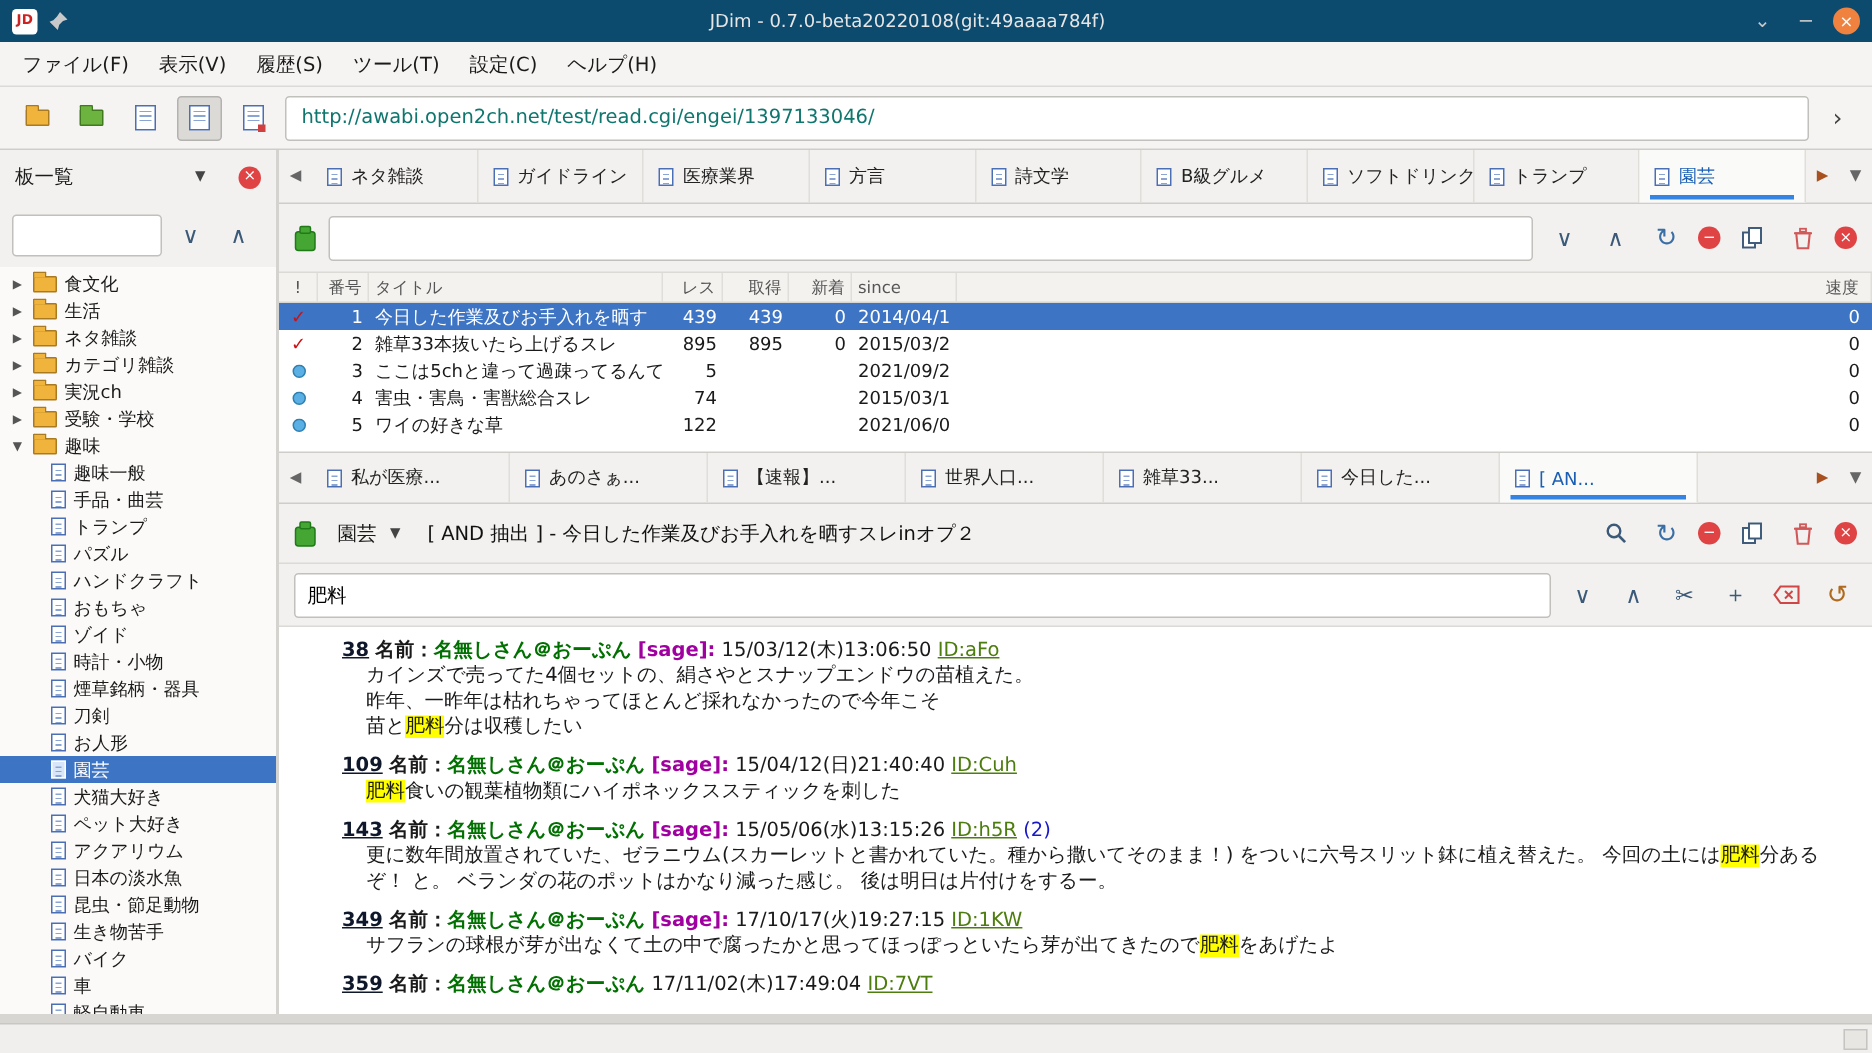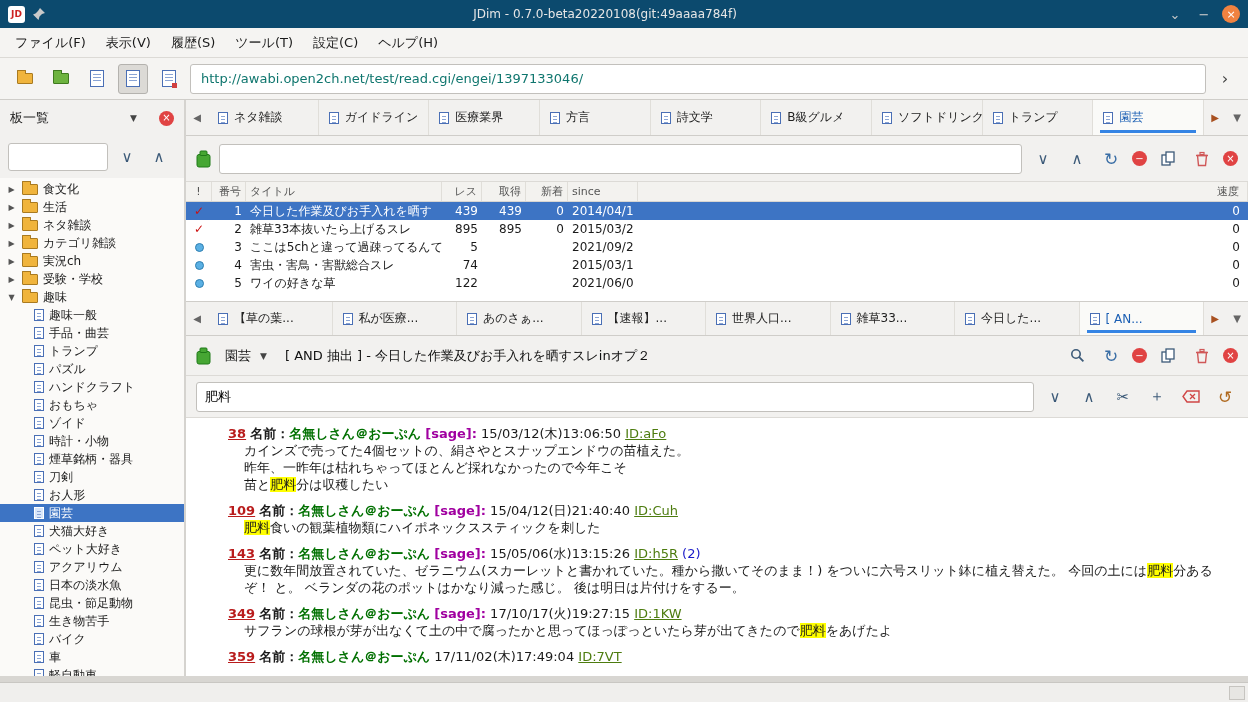--- a/index.html
+++ b/index.html
@@ -95,21 +95,21 @@
 .c-since{width:70px;}
 .c-last{width:74px;margin-top:38px;}
 .c-spacer{flex:1 1 auto;border-right:none !important;}
 .c-speed{width:48px;justify-content:flex-end;padding-right:8px;}
 .mark-check{color:#c11;font-weight:bold;font-size:12px;}
 .mark-circle{width:9px;height:9px;border-radius:50%;background:#5ab0e4;border:1px solid #2f7fb0;display:inline-block;}
 
 
 .posts{flex:1;background:#fff;overflow:hidden;padding:7px 12px 0 42px;font-size:13px;line-height:17px;min-height:0;}
 .post{margin-bottom:9px;}
-.post-num{color:#b91c1c;text-decoration:underline;font-weight:bold;}
+.post-num{color:#0f172a;text-decoration:underline;font-weight:bold;}
 .post-name-label{font-weight:bold;}
 .post-name{color:var(--name_green,#007000);font-weight:bold;}
 .post-mail{color:var(--mail_purple,#a000a0);font-weight:bold;}
 .post-id{color:#4d7c0f;text-decoration:underline;}
 .post-count{color:#1818c8;}
 .post-body{margin-left:16px;}
 .hl{background:var(--highlight,#ffff00);}
 
 .hstrip{height:6px;background:#d8d6d2;flex:0 0 auto;}
 .statusbar{height:20px;background:#f0efed;border-top:1px solid #c9c7c3;display:flex;align-items:center;justify-content:flex-end;padding:0 3px;flex:0 0 auto;}
@@ -458,24 +458,20 @@
               <div class="cell c-speed">0</div>
             </div>
           </div>
       </div>
 
       <div class="tabbar thread">
         <span class="tab-scroll">◀</span>
         <div class="tabs">
             <div class="tab">
               <span class="icon-doc tab-doc"></span>
-              <span class="tab-label">【草の葉...</span>
-            </div>
-            <div class="tab">
-              <span class="icon-doc tab-doc"></span>
               <span class="tab-label">私が医療...</span>
             </div>
             <div class="tab">
               <span class="icon-doc tab-doc"></span>
               <span class="tab-label">あのさぁ...</span>
             </div>
             <div class="tab">
               <span class="icon-doc tab-doc"></span>
               <span class="tab-label">【速報】...</span>
             </div>

